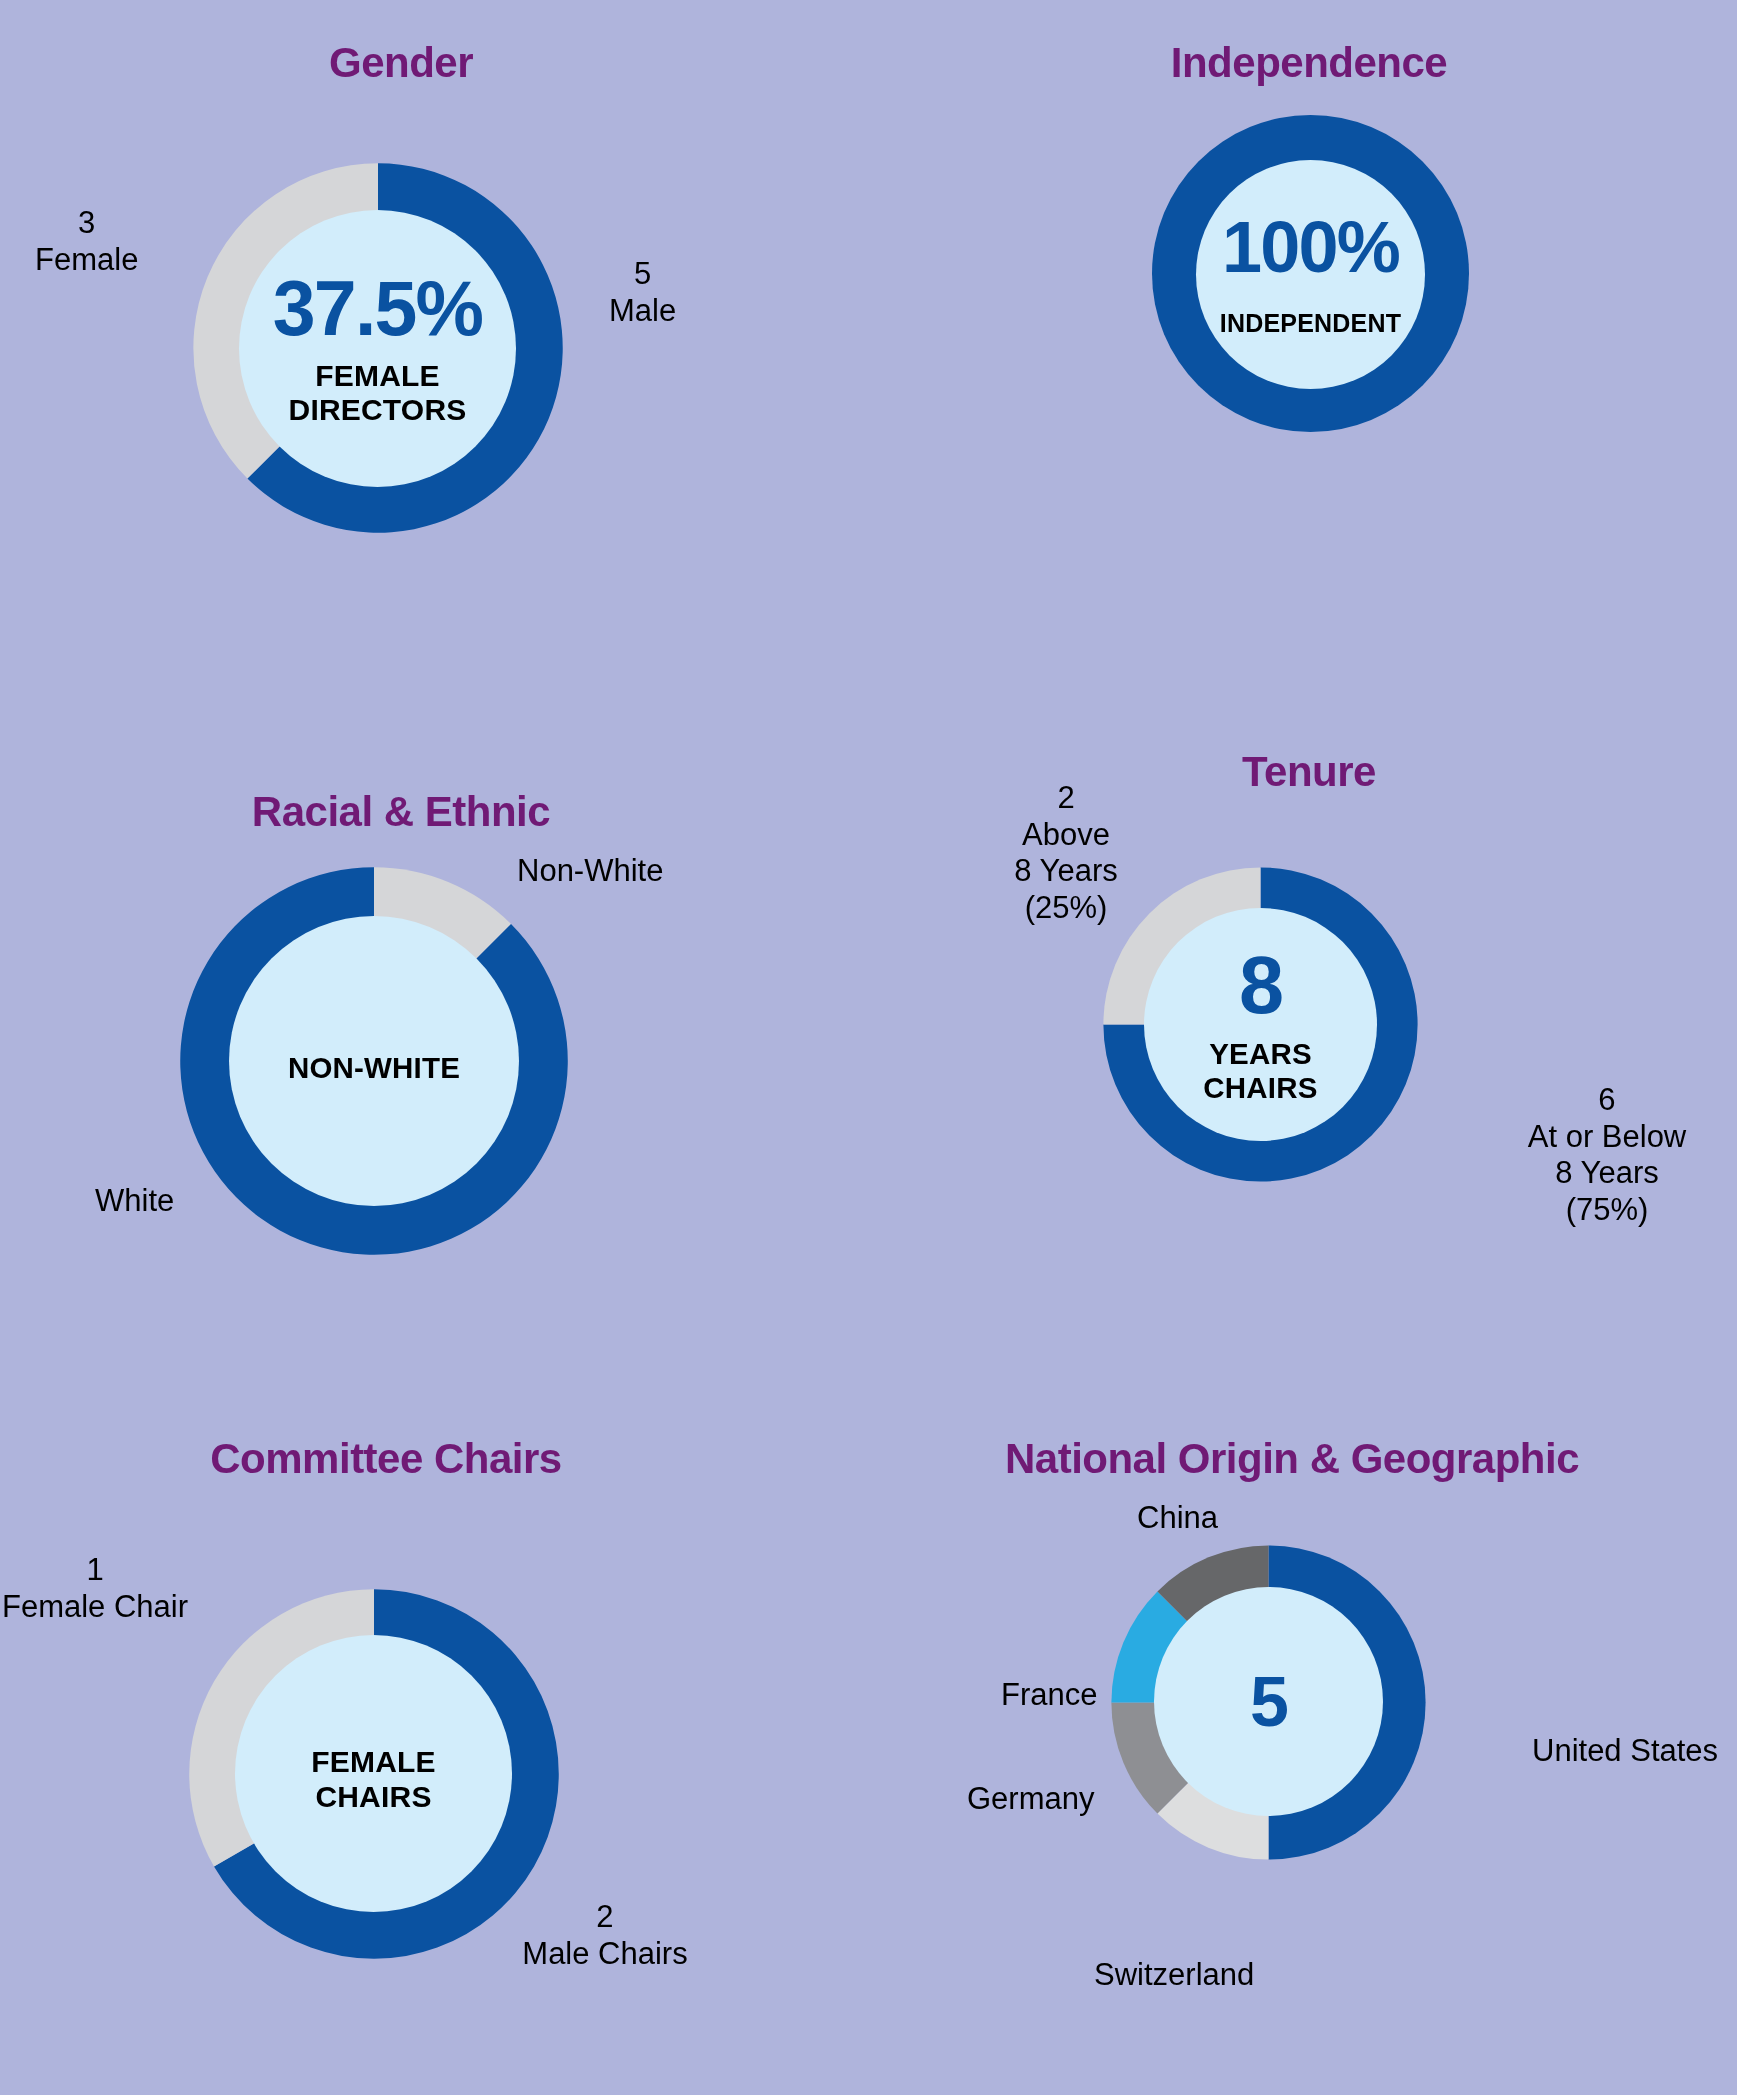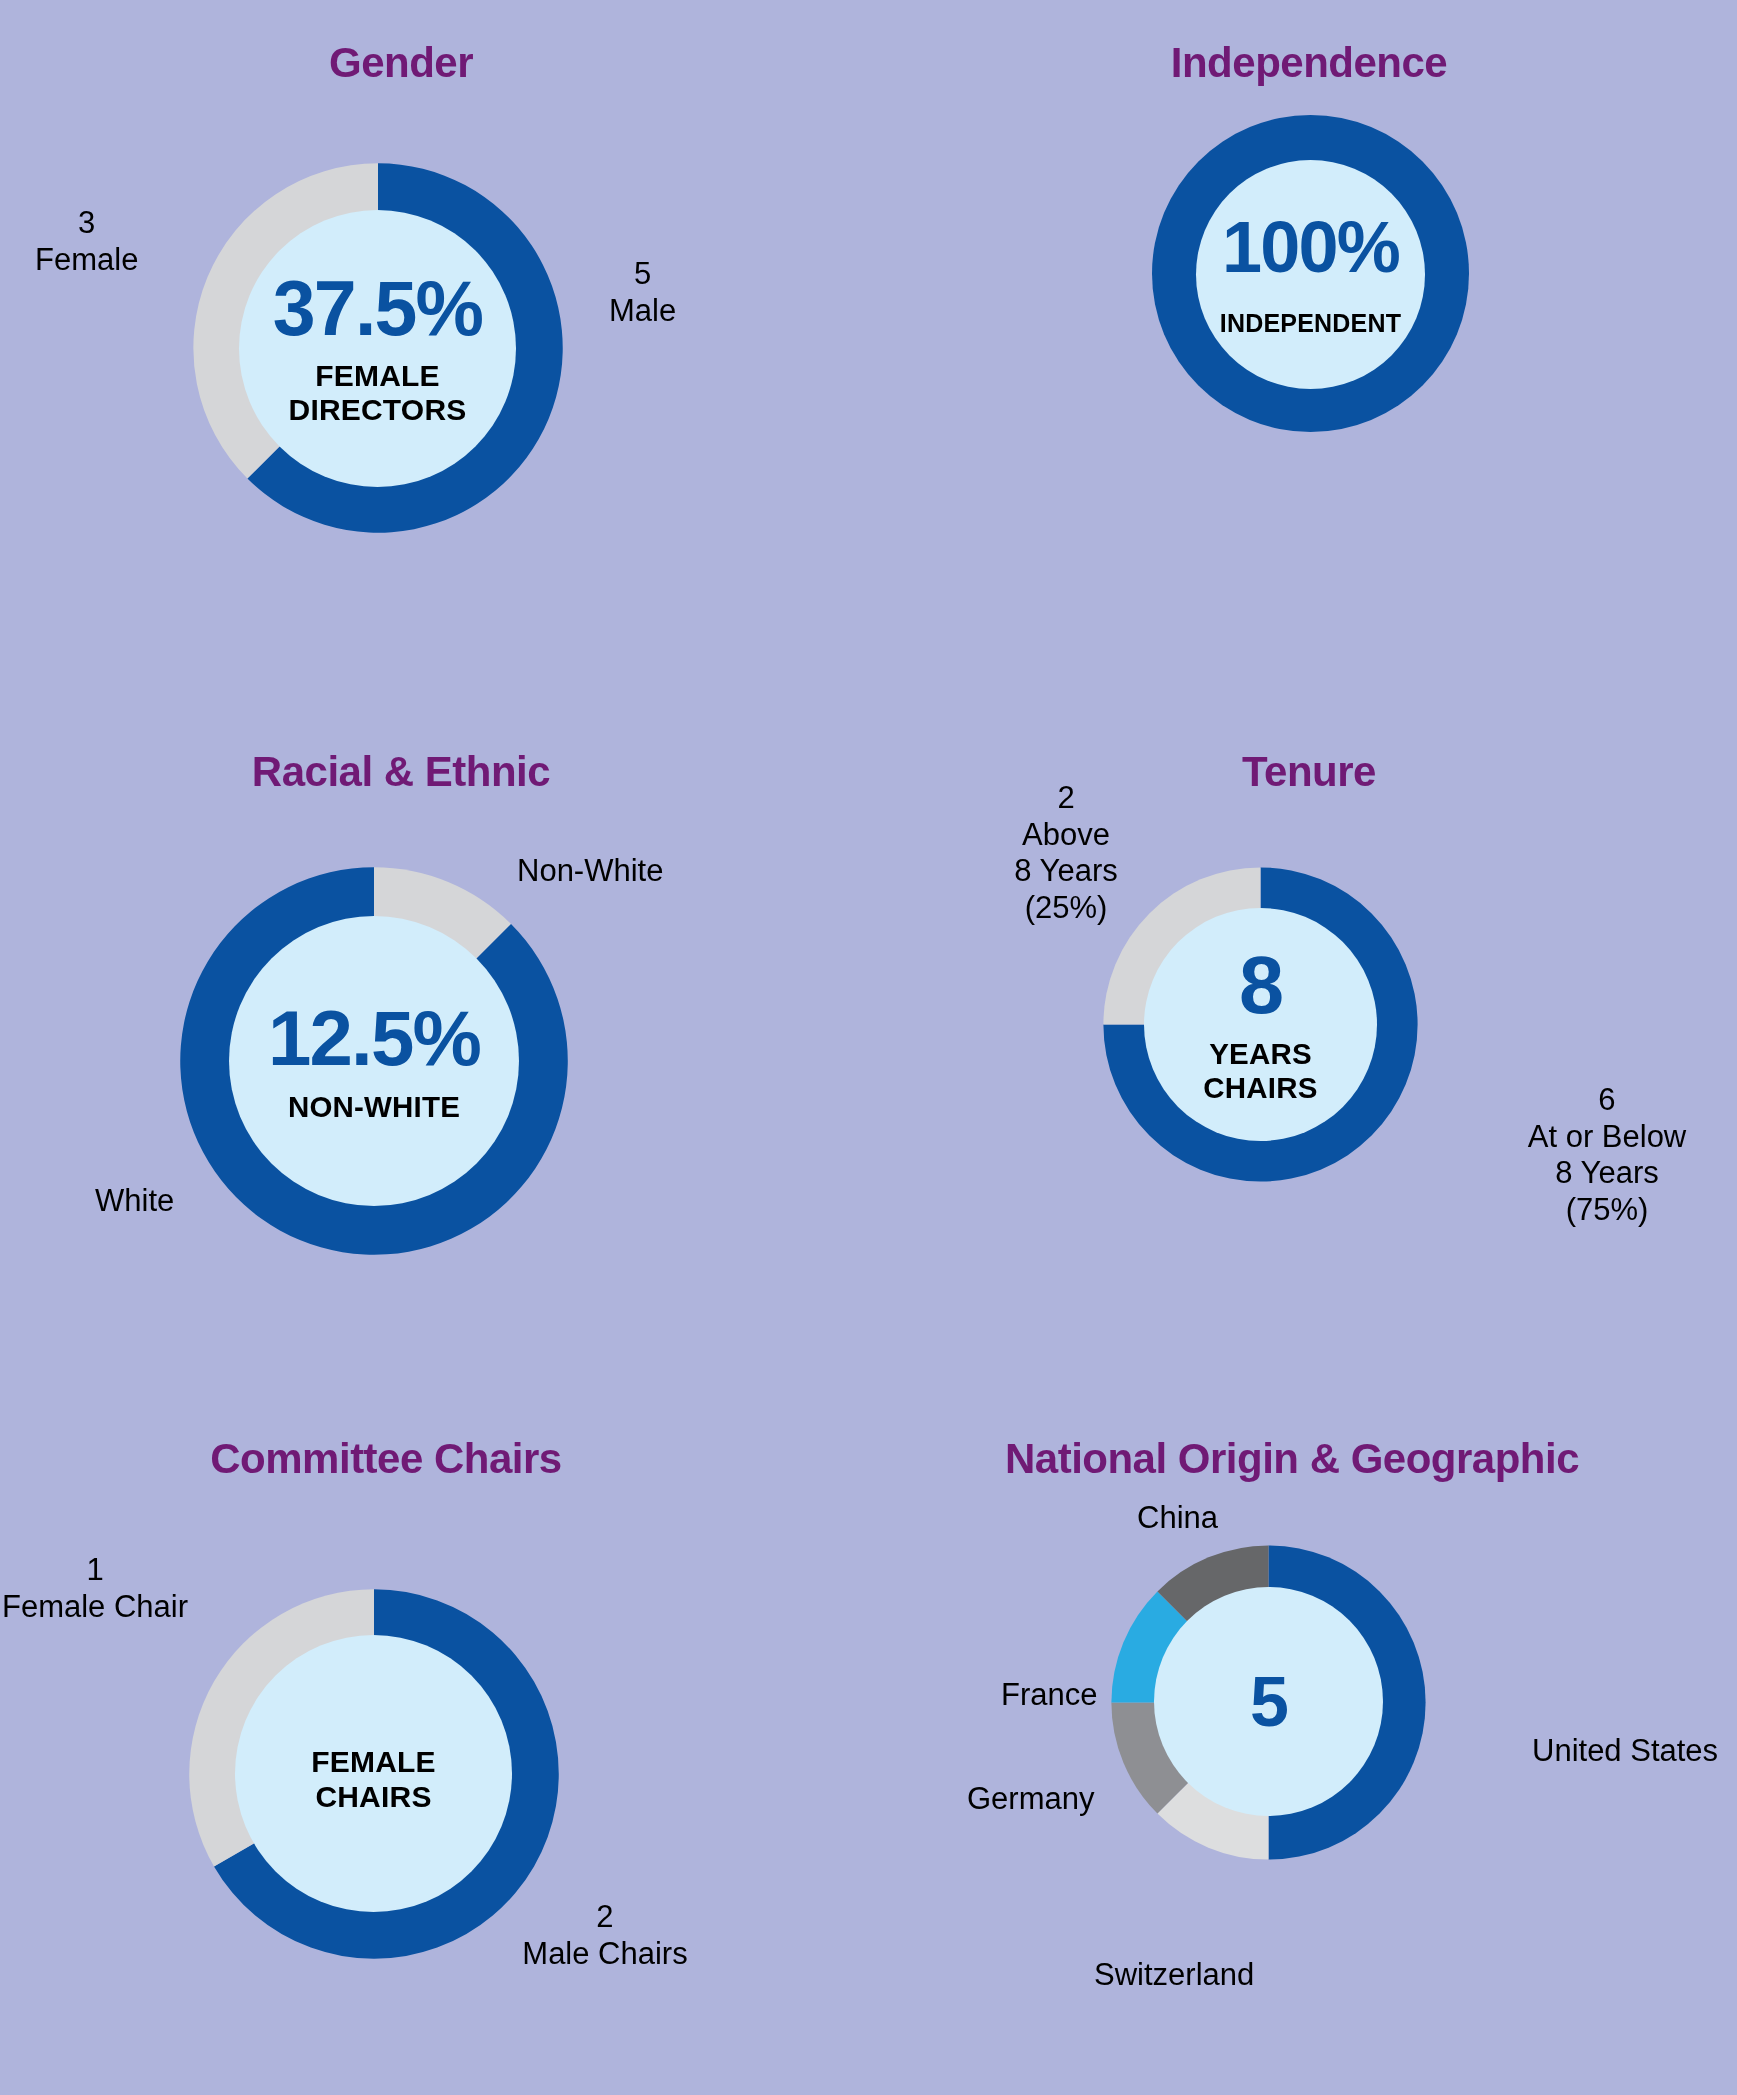--- a/index.html
+++ b/index.html
@@ -100,33 +100,32 @@
 
   <div class="donut" style="left:1152px; top:115px; width:317px; height:317px; background:#0a52a1;"></div>
 
   <div class="center-cap" style="left:1196px; top:160px; width:229px; height:229px;">
     <div class="big-num" style="font-size:72px;">100%</div>
     <div class="sub-label" style="font-size:25px; margin-top:26px;">INDEPENDENT</div>
   </div>
 </div>
 
 <div class="panel">
-  <div class="panel-title" style="left:401px; top:748px;">Racial &amp; Ethnic</div>
+  <div class="panel-title" style="left:401px; top:788px;">Racial &amp; Ethnic</div>
 
   <div class="donut" style="left:171px; top:858px; width:406px; height:406px;">
     <svg width="406" height="406" viewBox="0 0 440 440" aria-hidden="true">
 
       <path d="M 220 220 L 220 10 A 210 210 0 0 1 368.5 71.5 Z" fill="#d5d6d8"></path>
 
       <path d="M 220 220 L 368.5 71.5 A 210 210 0 1 1 220 10 Z" fill="#0a52a1"></path>
     </svg>
   </div>
 
   <div class="center-cap" style="left:229px; top:916px; width:290px; height:290px;">
-    <div class="big-num" style="font-size:78px;">12.5%</div>
     <div class="sub-label" style="font-size:29.5px; margin-top:13px;">NON-WHITE</div>
   </div>
 
   <div class="callout" style="left:517px; top:853px;">
     <div>Non-White</div>
   </div>
 
   <div class="callout" style="left:95px; top:1183px;">
     <div>White</div>
   </div>

